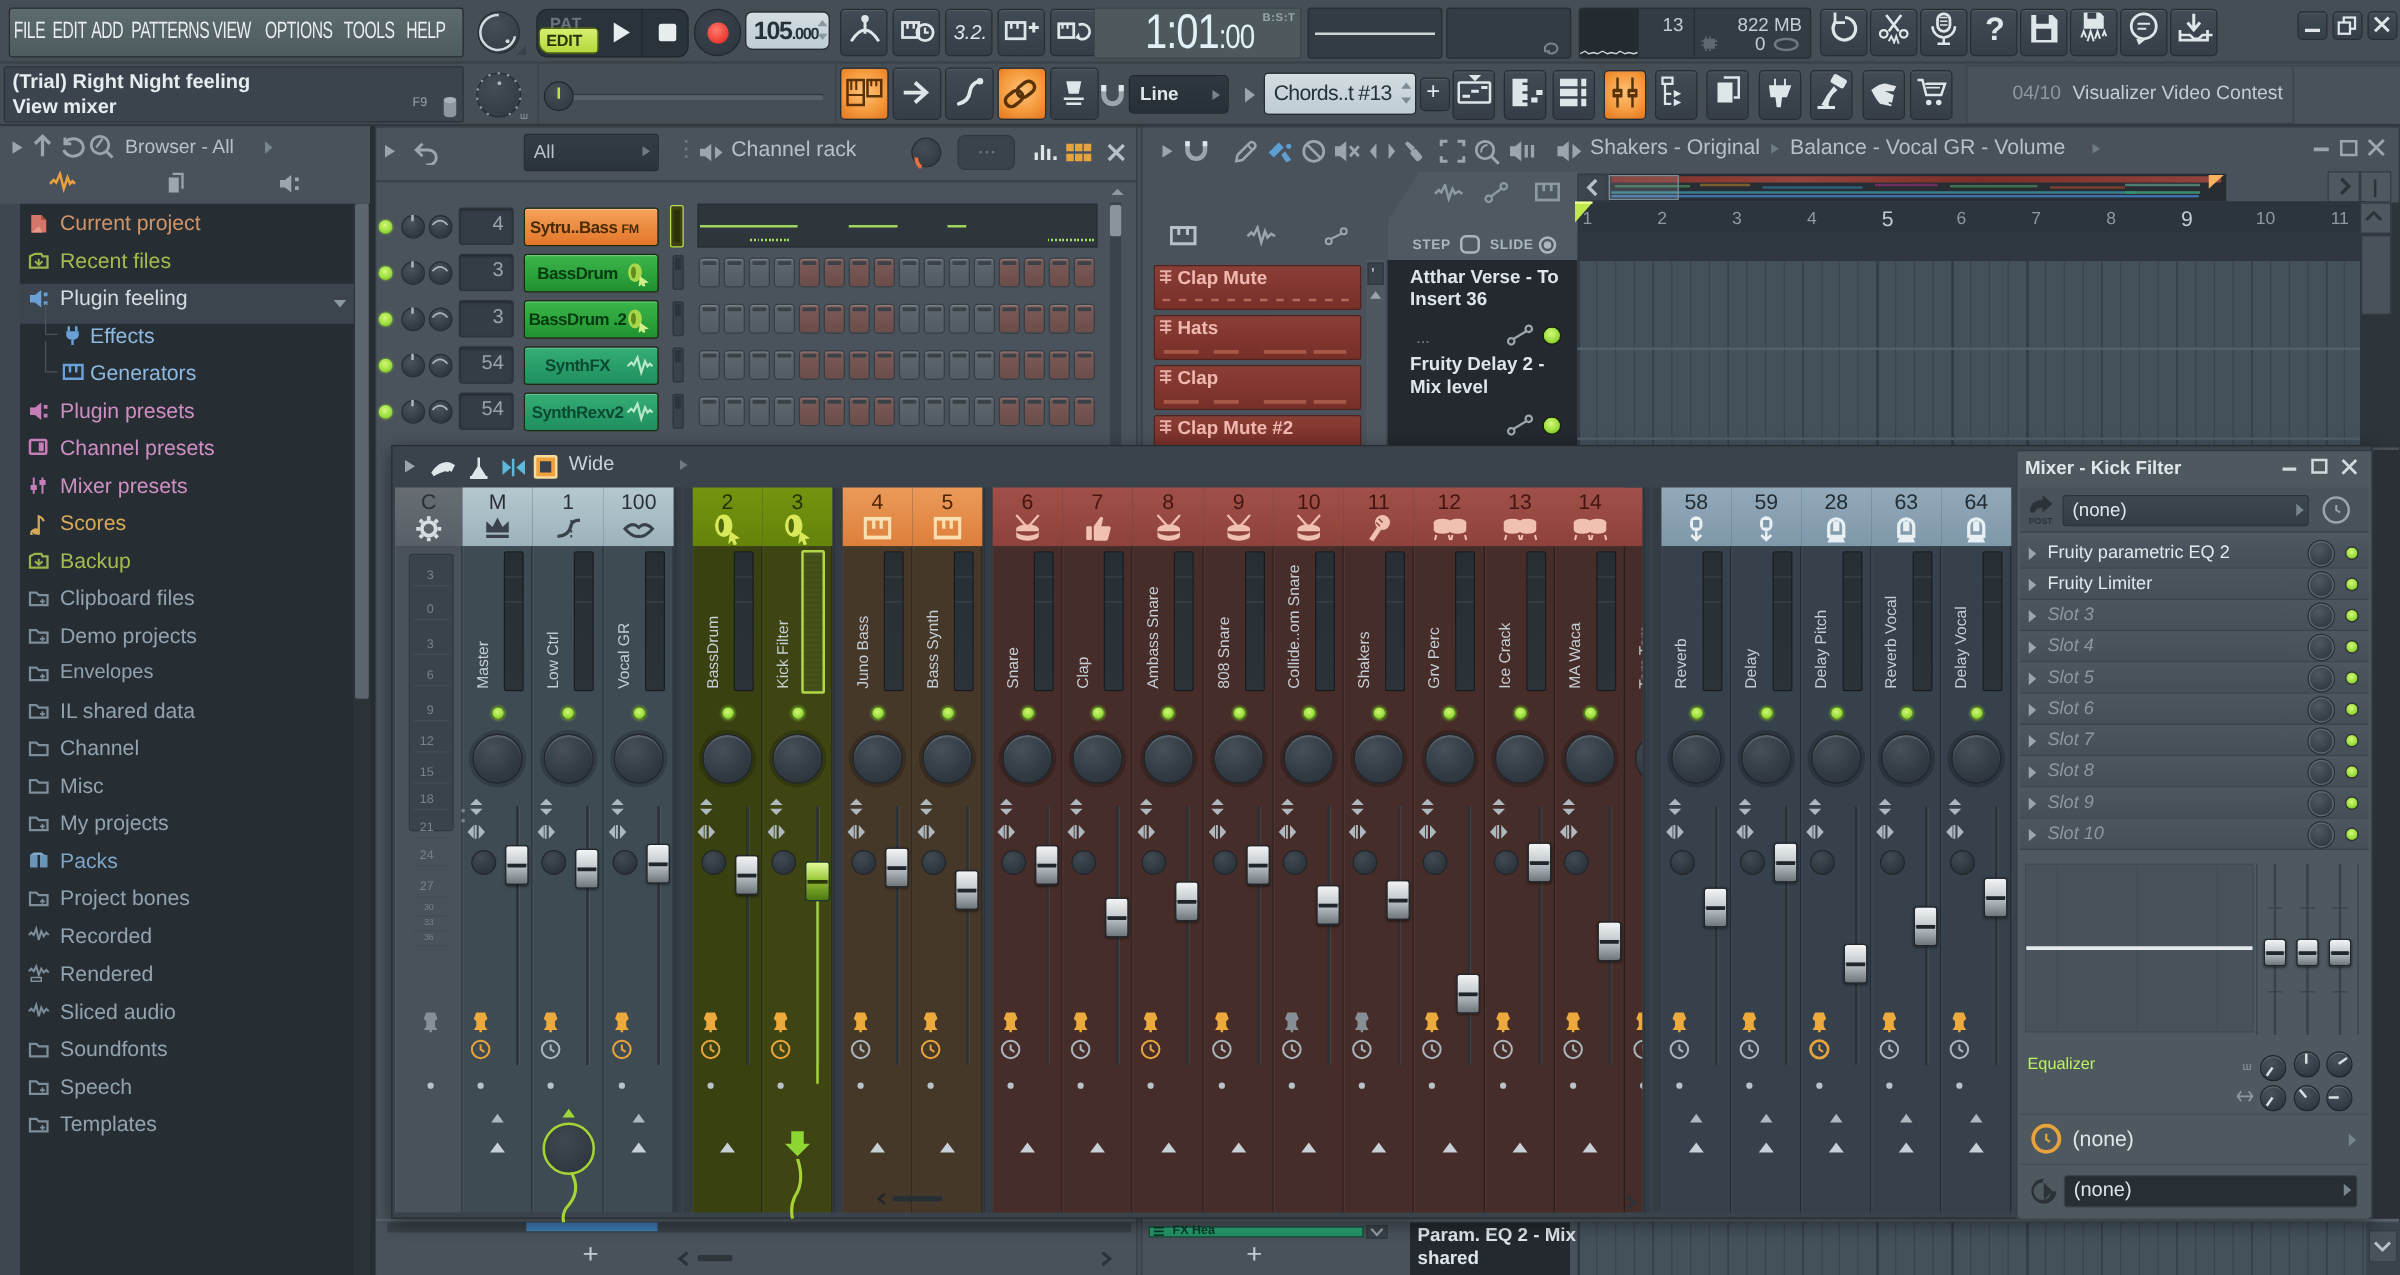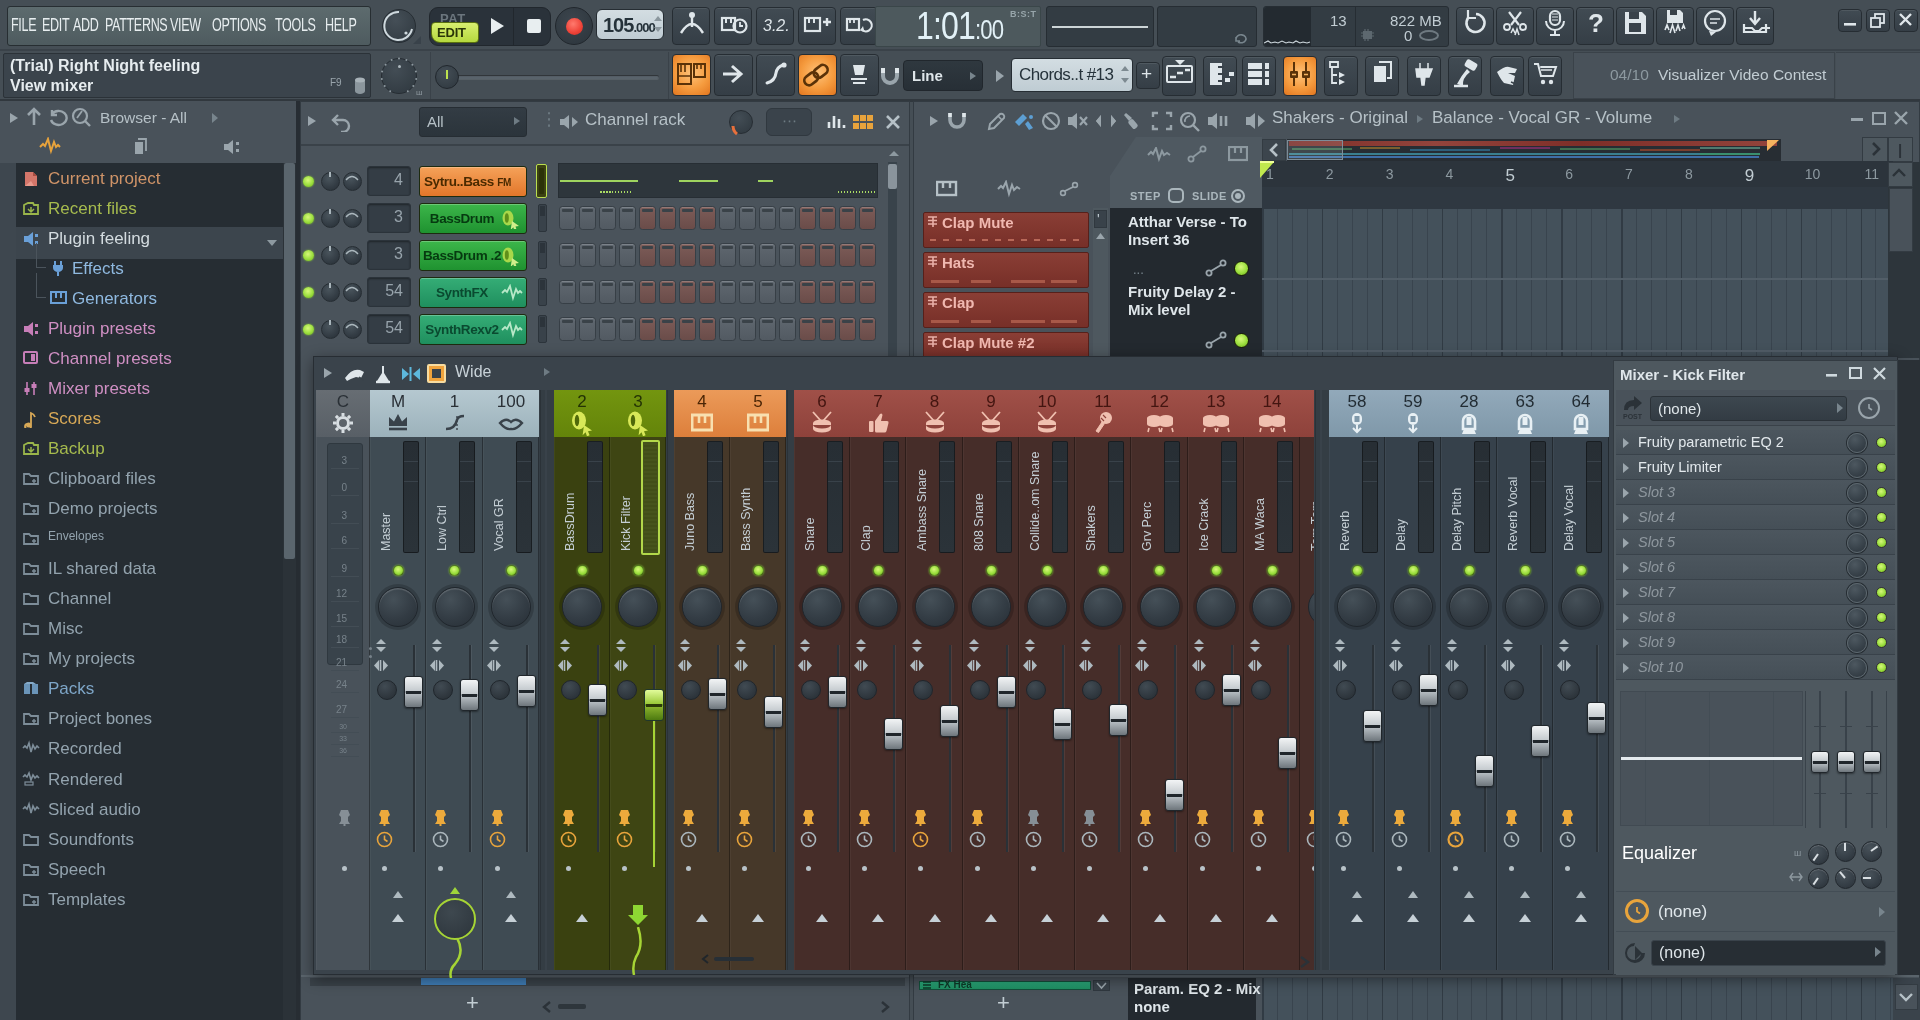--- a/index.html
+++ b/index.html
@@ -414,21 +414,21 @@
 <div class="a" style="left:48px;top:469.0px;color:#93a3ae;font-size:17px">Clipboard files</div>
 <svg class="a" style="left:22px;top:500.05px;" width="18" height="16" viewBox="0 0 18 16">
     <path d="M2 4 h5 l2 2 h7 v8 h-14 Z" fill="none" stroke="#7d8d99" stroke-width="1.8"></path>
     <path d="M12 9 v4 M10 11 h4" stroke="#7d8d99" stroke-width="1.4"></path>
   </svg>
 <div class="a" style="left:48px;top:499.05px;color:#93a3ae;font-size:17px">Demo projects</div>
 <svg class="a" style="left:22px;top:530.1px;" width="18" height="16" viewBox="0 0 18 16">
     <path d="M2 4 h5 l2 2 h7 v8 h-14 Z" fill="none" stroke="#7d8d99" stroke-width="1.8"></path>
     <path d="M12 9 v4 M10 11 h4" stroke="#7d8d99" stroke-width="1.4"></path>
   </svg>
-<div class="a" style="left:48px;top:529.1px;color:#93a3ae;font-size:12px">Envelopes</div>
+<div class="a" style="left:48px;top:529.1px;color:#93a3ae;font-size:16px">Envelopes</div>
 <svg class="a" style="left:22px;top:560.1500000000001px;" width="18" height="16" viewBox="0 0 18 16">
     <path d="M2 4 h5 l2 2 h7 v8 h-14 Z" fill="none" stroke="#7d8d99" stroke-width="1.8"></path>
     <path d="M12 9 v4 M10 11 h4" stroke="#7d8d99" stroke-width="1.4"></path>
   </svg>
 <div class="a" style="left:48px;top:559.1500000000001px;color:#93a3ae;font-size:17px">IL shared data</div>
 <svg class="a" style="left:22px;top:590.2px;" width="18" height="16" viewBox="0 0 18 16">
     <path d="M2 4 h5 l2 2 h7 v8 h-14 Z" fill="none" stroke="#7d8d99" stroke-width="1.8"></path>
   </svg>
 <div class="a" style="left:48px;top:589.2px;color:#93a3ae;font-size:17px">Channel</div>
 <svg class="a" style="left:22px;top:620.25px;" width="18" height="16" viewBox="0 0 18 16">
@@ -1013,21 +1013,21 @@
     <path d="M1 1 h8 M1 4 h8 M1 7 h8" stroke="#0e3a28" stroke-width="1.4"></path>
   </svg>
 <div class="a" style="left:938px;top:979px;color:#0e3a28;font-size:10px;font-weight:bold">FX Hea</div>
 <div class="a" style="left:1093px;top:980px;width:17px;height:11px;background:#39424a;border:1px solid #30383f"></div>
 <svg class="a" style="left:1095px;top:982px;" width="13" height="8" viewBox="0 0 13 8">
     <path d="M2 1 L6.5 6 L11 1" fill="none" stroke="#9aa5ac" stroke-width="1.6"></path>
   </svg>
 <div class="a" style="left:997px;top:990px;color:#c2cdd3;font-size:22px">+</div>
 <div class="a" style="left:1128px;top:978px;width:128px;height:42px;background:#23292f"></div>
 <div class="a" style="left:1134px;top:980px;color:#dfe6ea;font-size:15px;font-weight:bold">Param. EQ 2 - Mix</div>
-<div class="a" style="left:1134px;top:998px;color:#dfe6ea;font-size:15px;font-weight:bold">none</div>
+<div class="a" style="left:1134px;top:998px;color:#dfe6ea;font-size:15px;font-weight:bold">shared</div>
 <div class="a" style="left:1262px;top:978px;width:631px;height:42px;background:#44515b"></div>
 <div class="a" style="left:1262.0px;top:978px;width:1.5px;height:42px;background:#313b44"></div>
 <div class="a" style="left:1276.9625px;top:978px;width:1px;height:42px;background:#39444e"></div>
 <div class="a" style="left:1291.925px;top:978px;width:1px;height:42px;background:#39444e"></div>
 <div class="a" style="left:1306.8875px;top:978px;width:1px;height:42px;background:#39444e"></div>
 <div class="a" style="left:1321.85px;top:978px;width:1.5px;height:42px;background:#313b44"></div>
 <div class="a" style="left:1336.8125px;top:978px;width:1px;height:42px;background:#39444e"></div>
 <div class="a" style="left:1351.775px;top:978px;width:1px;height:42px;background:#39444e"></div>
 <div class="a" style="left:1366.7375px;top:978px;width:1px;height:42px;background:#39444e"></div>
 <div class="a" style="left:1381.7px;top:978px;width:1.5px;height:42px;background:#313b44"></div>
@@ -2204,21 +2204,21 @@
 <div class="a" style="left:1840px;top:793px;width:12px;height:1px;background:#39424a"></div>
 <div class="a fad" style="left:1837px;top:751px;width:18px;height:22px;"></div>
 <div class="a" style="left:1839px;top:761px;width:14px;height:2.5px;background:#20262b"></div>
 <div class="a" style="left:1871px;top:691px;width:2px;height:137px;background:#39424a"></div>
 <div class="a" style="left:1866px;top:726px;width:12px;height:1px;background:#39424a"></div>
 <div class="a" style="left:1866px;top:793px;width:12px;height:1px;background:#39424a"></div>
 <div class="a fad" style="left:1863px;top:751px;width:18px;height:22px;"></div>
 <div class="a" style="left:1865px;top:761px;width:14px;height:2.5px;background:#20262b"></div>
 <div class="a" style="left:1805px;top:691px;width:1px;height:137px;background:#39424a"></div>
 <div class="a" style="left:1886px;top:691px;width:1px;height:137px;background:#39424a"></div>
-<div class="a" style="left:1622px;top:843px;color:#ffffff;font-size:18px">Equalizer</div>
+<div class="a" style="left:1622px;top:843px;color:#bef264;font-size:13px">Equalizer</div>
 <div class="a" style="left:1794px;top:848px;color:#8d989f;font-size:9px">ш</div>
 <svg class="a" style="left:1789px;top:872px;" width="14" height="10" viewBox="0 0 14 10">
     <path d="M4 1 L1 5 L4 9 M10 1 L13 5 L10 9 M1 5 h12" fill="none" stroke="#8d989f" stroke-width="1.4"></path>
   </svg>
 <div class="a" style="left:1807.5px;top:843.5px;width:21.0px;height:21.0px;border-radius:50%;background:radial-gradient(circle at 38% 30%,#48525a,#353e46 60%,#282f36);border:1px solid #20262c;box-shadow:inset 0 1px 1px rgba(255,255,255,.2)"></div>
 <svg class="a" style="left:1807px;top:843px" width="22" height="22">
     <line x1="11" y1="11" x2="6.4" y2="17.6" stroke="#d8dee2" stroke-width="2"></line>
   </svg>
 <div class="a" style="left:1834.5px;top:840.5px;width:21.0px;height:21.0px;border-radius:50%;background:radial-gradient(circle at 38% 30%,#48525a,#353e46 60%,#282f36);border:1px solid #20262c;box-shadow:inset 0 1px 1px rgba(255,255,255,.2)"></div>
 <svg class="a" style="left:1834px;top:840px" width="22" height="22">

